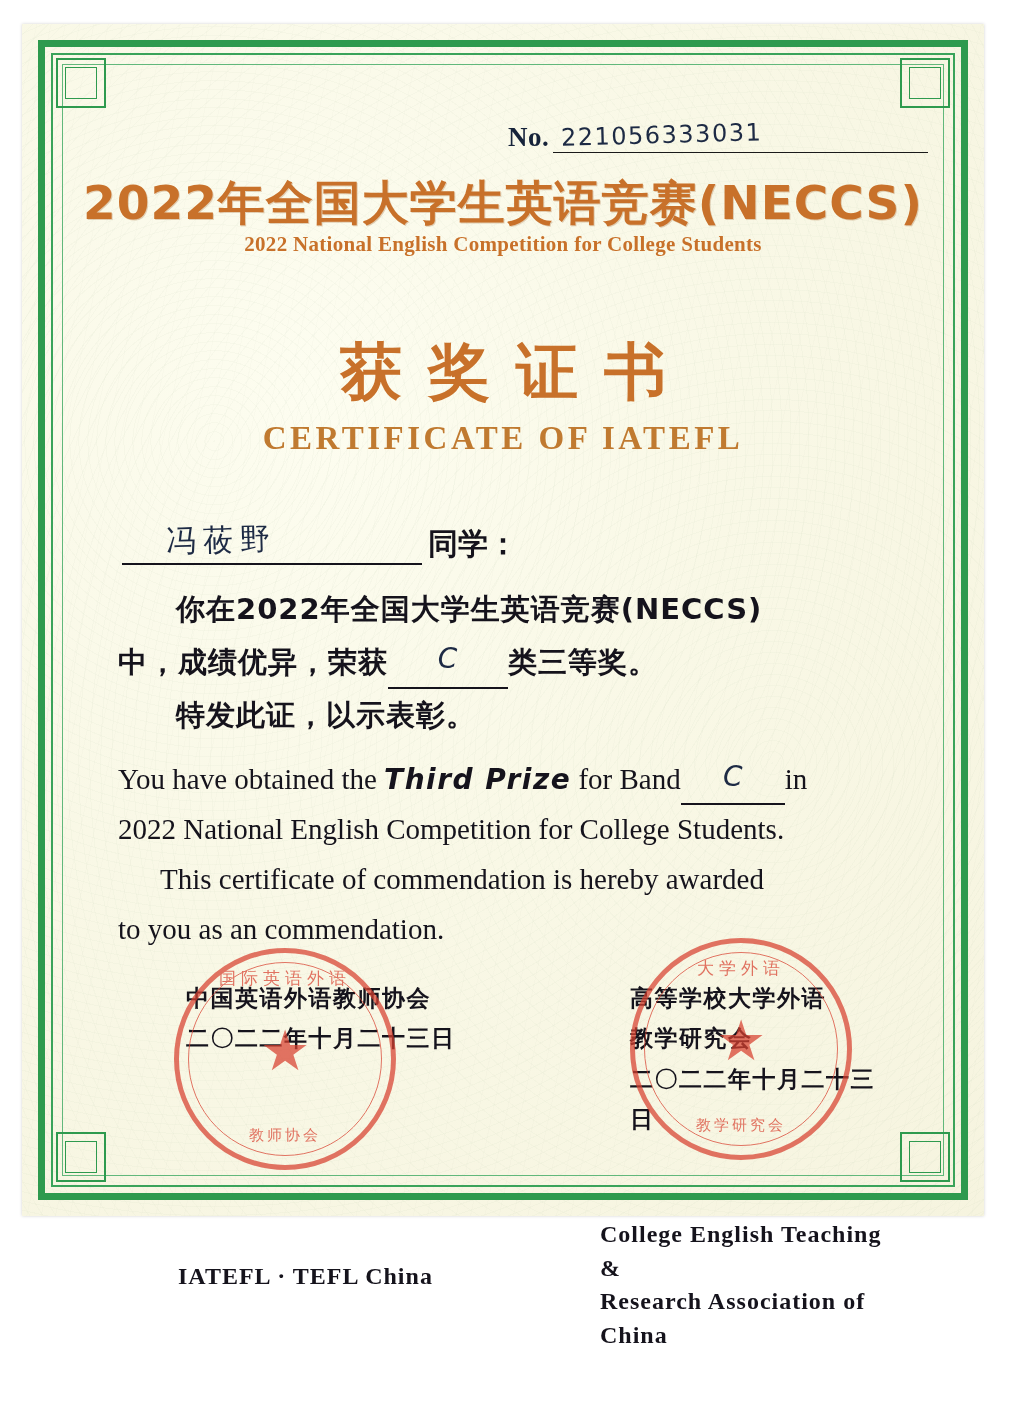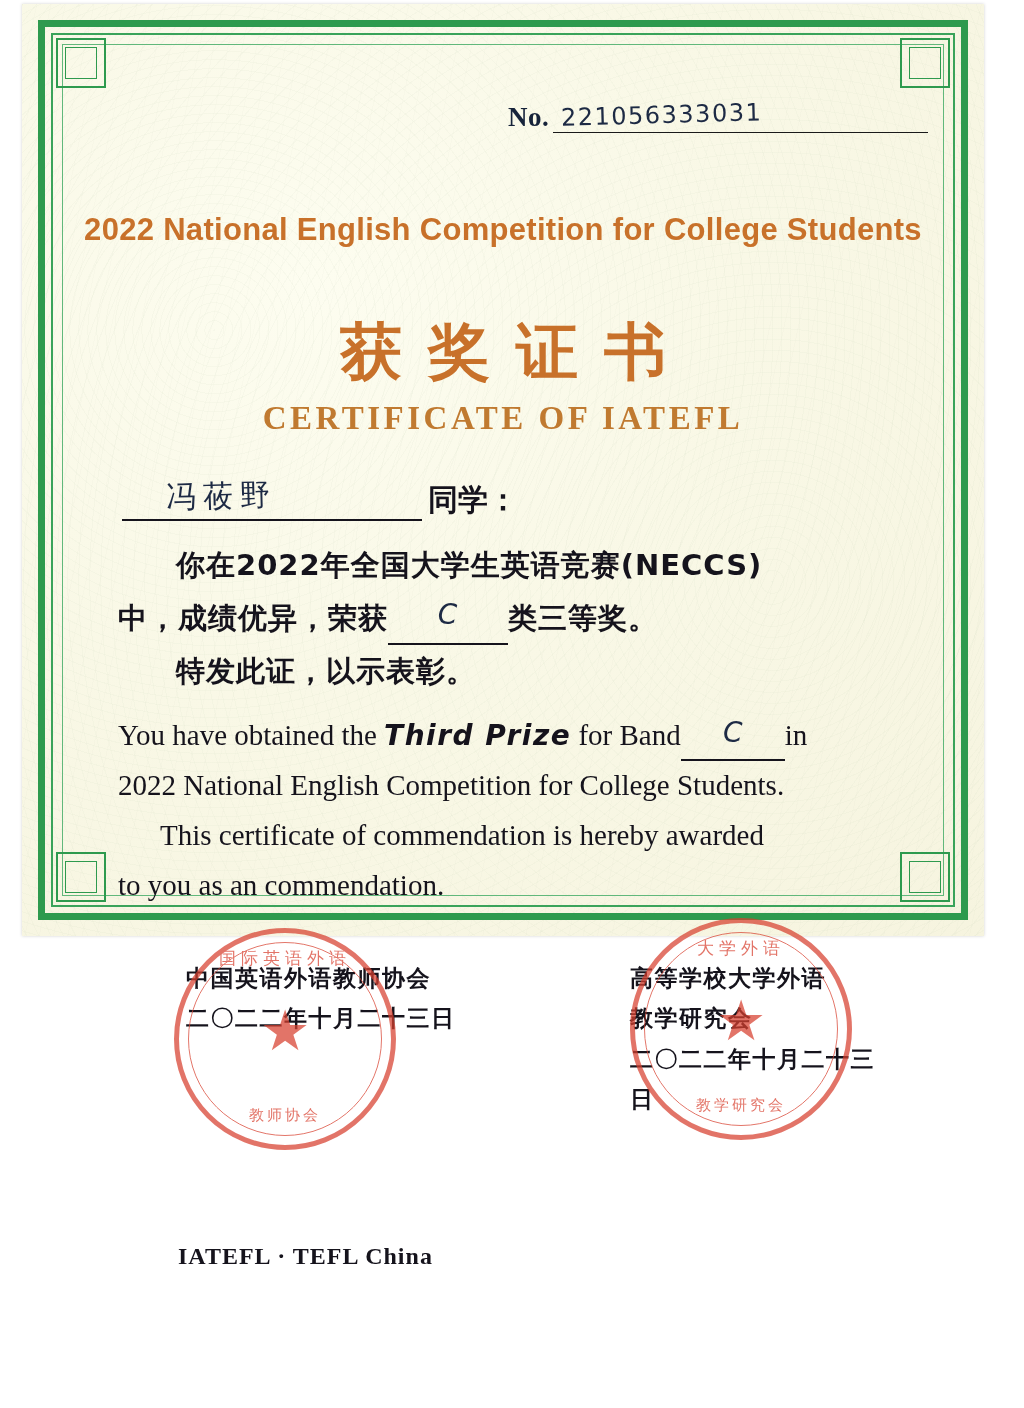--- a/index.html
+++ b/index.html
@@ -24,23 +24,23 @@
   
   .scan-bg {
     position: absolute;
     inset: 0;
     background: #ffffff;
   }
 
   .cert {
     position: absolute;
     left: 22px;
-    top: 4px;
+    top: 24px;
     width: 962px;
-    height: 932px;
+    height: 1192px;
     background:
       radial-gradient(ellipse at 30% 30%, #fdfdf0 0%, #f9f8e6 45%, #f6f4df 100%);
     box-shadow: 0 0 3px rgba(0,0,0,0.18);
   }
 
   
   .texture {
     position: absolute;
     inset: 0;
     pointer-events: none;
@@ -143,23 +143,23 @@
     color: #c8712a;
     letter-spacing: 1px;
     text-shadow: 1px 1px 0 rgba(150,80,20,0.25);
   }
   .title-en {
     position: absolute;
     left: 0;
     right: 0;
     top: 152px;
     text-align: center;
-    font-family: Liberation Sans, sans-serif;
-    font-weight: bold;
-    font-size: 31px;
+    font-family: Liberation Serif, serif;
+    font-weight: bold;
+    font-size: 21px;
     color: #c8712a;
     letter-spacing: 0.3px;
   }
 
   .award-cn {
     position: absolute;
     left: 0;
     right: 0;
     top: 250px;
     text-align: center;
@@ -210,20 +210,21 @@
     bottom: 2px;
     font-size: 30px;
     letter-spacing: 7px;
   }
   .name-suffix {
     font-family: "DejaVu Sans", sans-serif;
     font-weight: bold;
     font-size: 30px;
     margin-left: 6px;
     color: #15131c;
+    margin-top: 24px;
   }
 
   .para-cn {
     font-family: "DejaVu Sans", sans-serif;
     font-weight: bold;
     font-size: 29px;
     line-height: 1.82;
     color: #15131c;
     letter-spacing: 1px;
   }
@@ -368,20 +369,21 @@
 
     <div class="content">
 
       <div class="serial-row">
         <span class="serial-label">No.</span>
         <span class="serial-line">
           <span class="serial-value handwrite">221056333031</span>
         </span>
       </div>
 
+      <div class="title-cn">2022年全国大学生英语竞赛(NECCS)</div>
       <div class="title-en">2022 National English Competition for College Students</div>
 
       <div class="award-cn">获奖证书</div>
       <div class="award-en">CERTIFICATE OF IATEFL</div>
 
       <div class="body-block">
 
         <div class="name-row">
           <span class="name-line">
             <span class="name-value handwrite">冯莜野</span>
@@ -425,17 +427,21 @@
         </div>
 
         <div class="seal right">
           <div class="arc">大学外语</div>
           <div class="star">★</div>
           <div class="arc2">教学研究会</div>
         </div>
 
         <div class="org-footer left">IATEFL · TEFL China</div>
 
+        <div class="org-footer right">
+          <div>College English Teaching &amp;</div>
+          <div>Research Association of China</div>
+        </div>
 
       </div>
     </div>
   </div>
 </div>
 
 </body></html>

